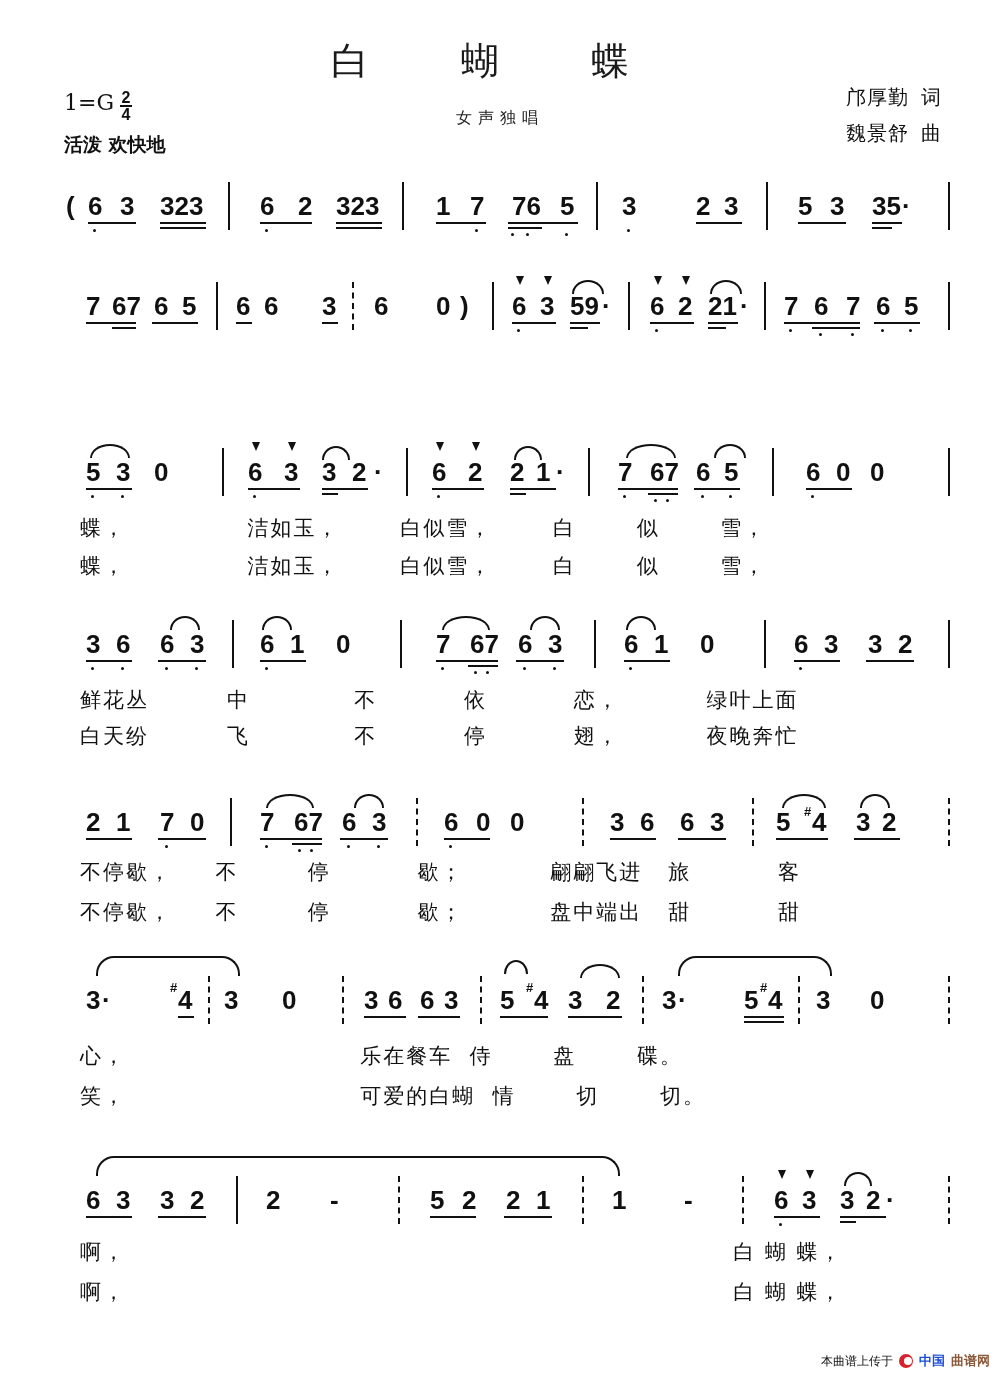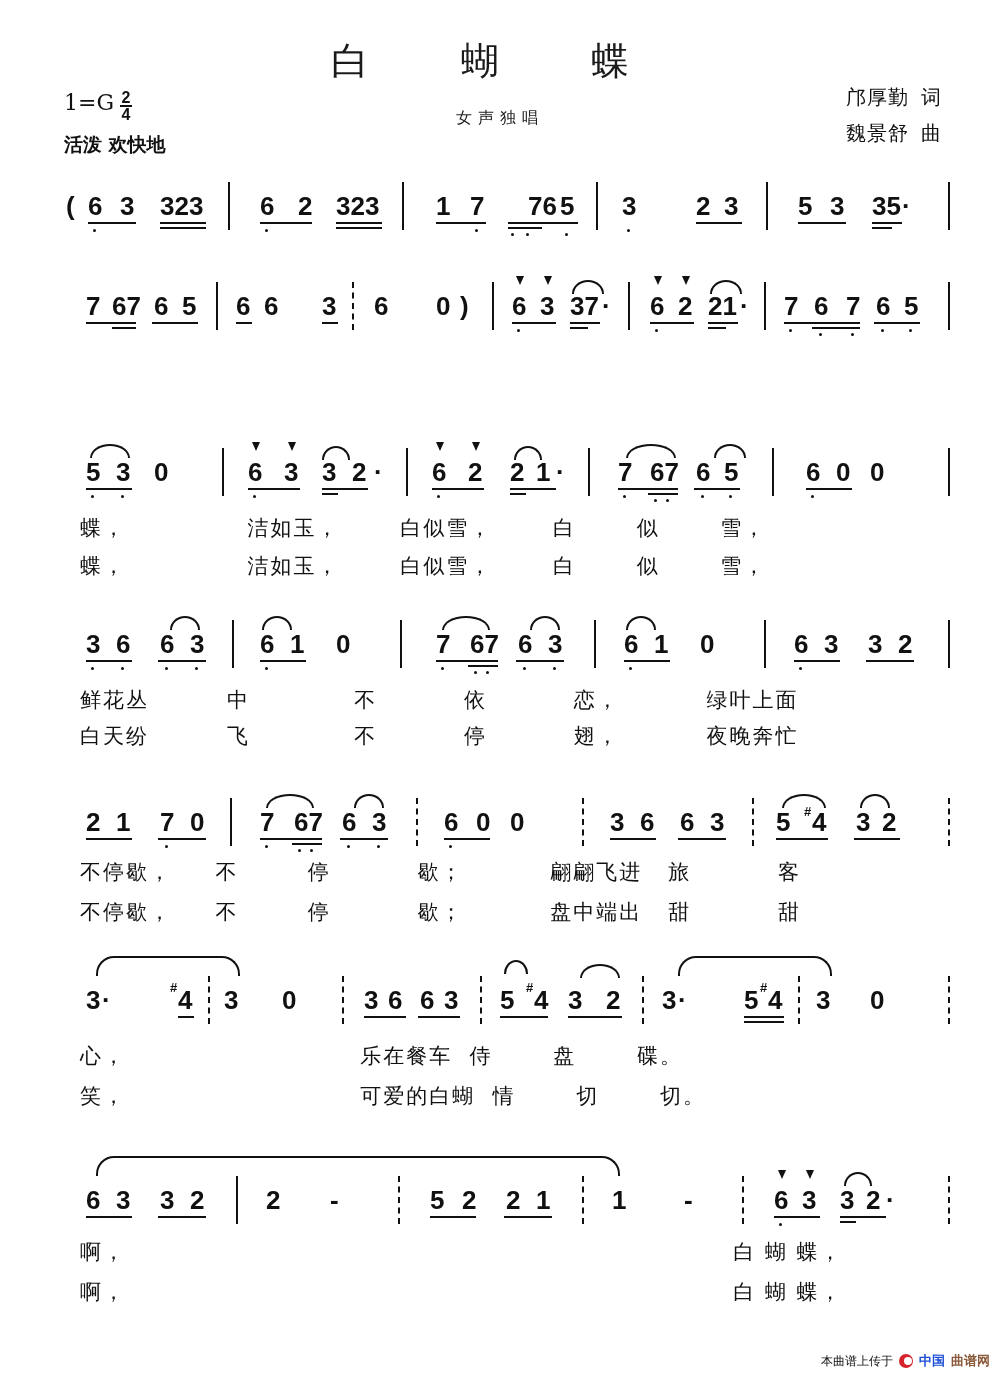--- a/index.html
+++ b/index.html
@@ -73,21 +73,21 @@
     <span class="ul" style="left:200px;width:52px;top:46px;"></span>
       <span class="dot" style="left:205px;top:53px;"></span>
     <span class="n" style="left:276px;">323</span>
     <span class="ul" style="left:276px;width:46px;top:46px;"></span>
       <span class="ul" style="left:276px;width:46px;top:51px;"></span>
     <span class="bl" style="left:342px;"></span>
     <span class="n" style="left:376px;">1</span>
       <span class="n" style="left:410px;">7</span>
     <span class="ul" style="left:376px;width:50px;top:46px;"></span>
       <span class="dot" style="left:415px;top:53px;"></span>
-    <span class="n" style="left:468px;">76</span>
+    <span class="n" style="left:452px;">76</span>
       <span class="n" style="left:500px;">5</span>
     <span class="ul" style="left:448px;width:70px;top:46px;"></span>
       <span class="ul" style="left:448px;width:34px;top:51px;"></span>
     <span class="dot" style="left:451px;top:57px;"></span>
       <span class="dot" style="left:466px;top:57px;"></span>
       <span class="dot" style="left:505px;top:57px;"></span>
     <span class="bl" style="left:536px;"></span>
     <span class="n" style="left:562px;">3</span>
       <span class="dot" style="left:567px;top:53px;"></span>
     <span class="n" style="left:636px;">2</span>
@@ -125,21 +125,21 @@
       <span class="n" style="left:376px;">0</span>
       <span class="n" style="left:400px;">)</span>
     <span class="bl" style="left:432px;"></span>
     <span class="acc" style="left:456px;"></span>
       <span class="acc" style="left:484px;"></span>
     <span class="n" style="left:452px;">6</span>
       <span class="n" style="left:480px;">3</span>
     <span class="ul" style="left:452px;width:44px;top:46px;"></span>
       <span class="dot" style="left:457px;top:53px;"></span>
     <span class="slur" style="left:512px;width:28px;top:4px;"></span>
-    <span class="n" style="left:510px;">37</span>
+    <span class="n" style="left:510px;">59</span>
       <span class="n" style="left:542px;">·</span>
     <span class="ul" style="left:510px;width:30px;top:46px;"></span>
       <span class="ul" style="left:510px;width:18px;top:51px;"></span>
     <span class="bl" style="left:568px;"></span>
     <span class="acc" style="left:594px;"></span>
       <span class="acc" style="left:622px;"></span>
     <span class="n" style="left:590px;">6</span>
       <span class="n" style="left:618px;">2</span>
     <span class="ul" style="left:590px;width:44px;top:46px;"></span>
       <span class="dot" style="left:595px;top:53px;"></span>

